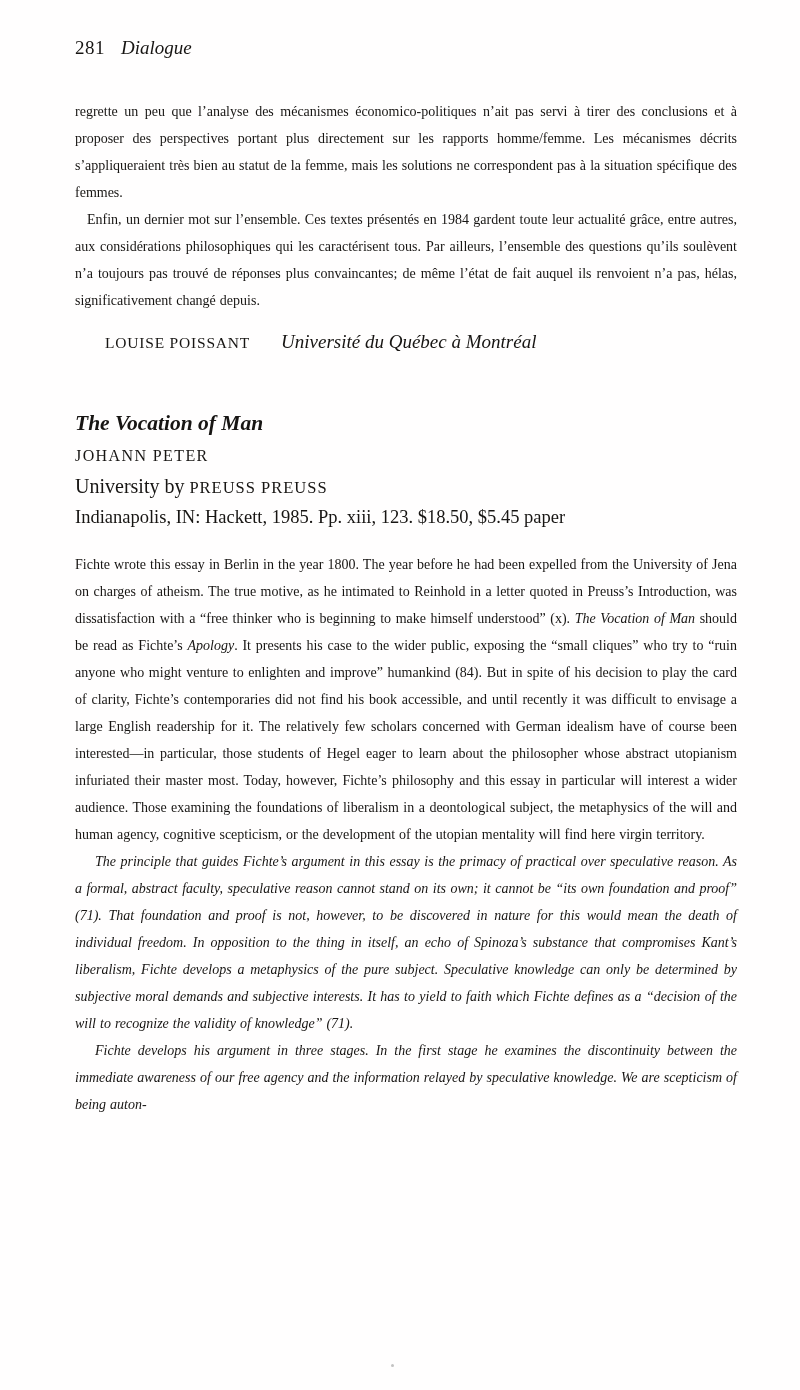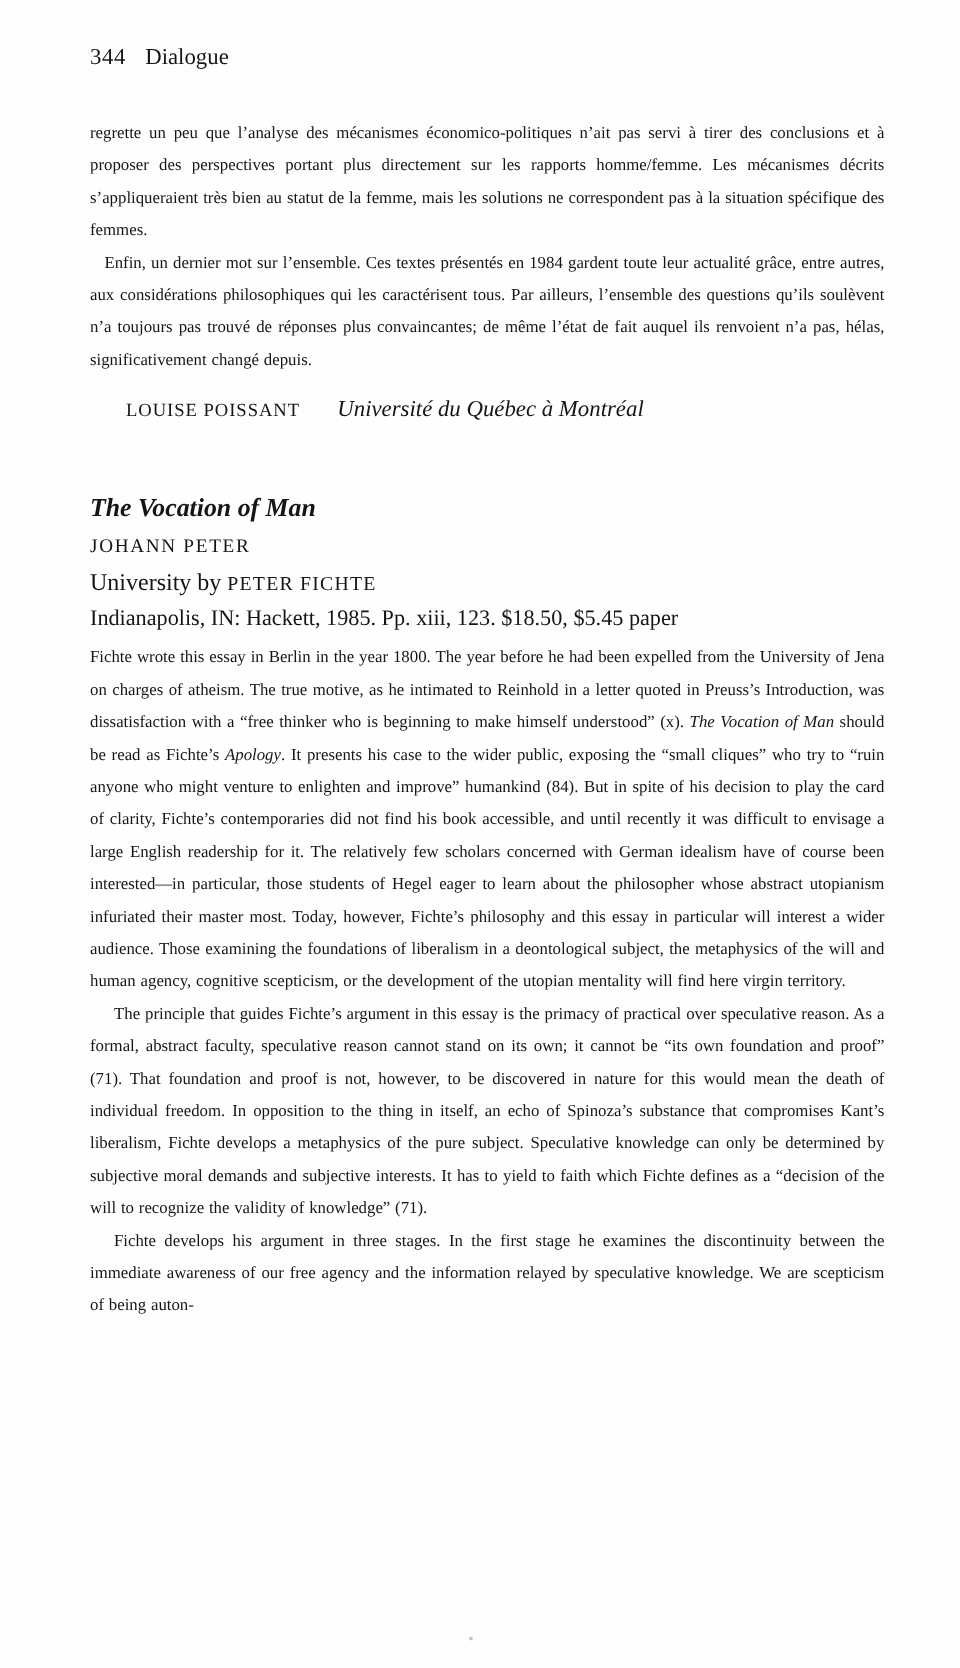--- a/index.html
+++ b/index.html
@@ -14,30 +14,31 @@
     padding: 36px 63px 0 75px;
     overflow: hidden;
   }
   .running-head {
     font-size: 19px;
     line-height: 24px;
     margin-bottom: 38px;
   }
   .running-head .page-num { letter-spacing: 0.5px; }
   .running-head .journal {
+    font-style: italic;
     margin-left: 16px;
   }
   .para {
     font-size: 14px;
     line-height: 27px;
     text-align: justify;
     word-spacing: 0.5px;
   }
   .indent-sm { text-indent: 12px; }
-  .indent { text-indent: 20px; }
+  .indent { text-indent: 20px; font-style: italic; }
   .byline {
     margin-top: 16px;
     line-height: 24px;
     white-space: nowrap;
   }
   .byline .sc-name {
     font-size: 15.5px;
     letter-spacing: 0.8px;
     margin-left: 30px;
   }
@@ -67,53 +68,53 @@
   }
   .book-trans .sc {
     font-size: 16.5px;
     letter-spacing: 1px;
   }
   .book-imprint {
     font-size: 18.5px;
     margin-top: 3px;
     line-height: 26px;
   }
-  .review-body { margin-top: 6px; }
+  .review-body { margin-top: 21px; }
   .speck {
     position: absolute;
     left: 391px;
     top: 1364px;
     width: 3px;
     height: 3px;
     background: #c2c2c2;
     border-radius: 50%;
   }
 </style>
 </head>
 <body>
 
 <div class="page">
 
   <div class="running-head">
-    <span class="page-num">344</span><span class="journal">Dialogue</span>
+    <span class="page-num">281</span><span class="journal">Dialogue</span>
   </div>
 
   <p class="para" lang="fr">regrette un peu que l’analyse des mécanismes économico-politiques n’ait pas servi à tirer des conclusions et à proposer des perspectives portant plus directement sur les rapports homme/femme. Les mécanismes décrits s’appliqueraient très bien au statut de la femme, mais les solutions ne correspondent pas à la situation spécifique des femmes.</p>
 
   <p class="para indent-sm" lang="fr">Enfin, un dernier mot sur l’ensemble. Ces textes présentés en 1984 gardent toute leur actualité grâce, entre autres, aux considérations philosophiques qui les caractérisent tous. Par ailleurs, l’ensemble des questions qu’ils soulèvent n’a toujours pas trouvé de réponses plus convaincantes; de même l’état de fait auquel ils renvoient n’a pas, hélas, significativement changé depuis.</p>
 
   <div class="byline">
     <span class="sc-name">LOUISE POISSANT</span><span class="affil">Université du Québec à Montréal</span>
   </div>
 
   <div class="book-head">
     <h2 class="book-title">The Vocation of Man</h2>
     <div class="book-author">JOHANN PETER</div>
     <div class="book-trans">
-      <span>University by </span><span class="sc">PETER FICHTE</span>
+      <span>University by </span><span class="sc">PREUSS PREUSS</span>
     </div>
     <div class="book-imprint">Indianapolis, IN: Hackett, 1985. Pp. xiii, 123. $18.50, $5.45 paper</div>
   </div>
 
   <div class="review-body">
     <p class="para">
       <span>Fichte wrote this essay in Berlin in the year 1800. The year before he had been expelled from the University of Jena on charges of atheism. The true motive, as he intimated to Reinhold in a letter quoted in Preuss’s Introduction, was dissatisfaction with a “free thinker who is beginning to make himself understood” (x). </span><i>The Vocation of Man</i><span> should be read as Fichte’s </span><i>Apology</i><span>. It presents his case to the wider public, exposing the “small cliques” who try to “ruin anyone who might venture to enlighten and improve” humankind (84). But in spite of his decision to play the card of clarity, Fichte’s contemporaries did not find his book accessible, and until recently it was difficult to envisage a large English readership for it. The relatively few scholars concerned with German idealism have of course been interested—in particular, those students of Hegel eager to learn about the philosopher whose abstract utopianism infuriated their master most. Today, however, Fichte’s philosophy and this essay in particular will interest a wider audience. Those examining the foundations of liberalism in a deontological subject, the metaphysics of the will and human agency, cognitive scepticism, or the development of the utopian mentality will find here virgin territory.</span>
     </p>
     <p class="para indent">The principle that guides Fichte’s argument in this essay is the primacy of practical over speculative reason. As a formal, abstract faculty, speculative reason cannot stand on its own; it cannot be “its own foundation and proof” (71). That foundation and proof is not, however, to be discovered in nature for this would mean the death of individual freedom. In opposition to the thing in itself, an echo of Spinoza’s substance that compromises Kant’s liberalism, Fichte develops a metaphysics of the pure subject. Speculative knowledge can only be determined by subjective moral demands and subjective interests. It has to yield to faith which Fichte defines as a “decision of the will to recognize the validity of knowledge” (71).</p>
     <p class="para indent">Fichte develops his argument in three stages. In the first stage he examines the discontinuity between the immediate awareness of our free agency and the information relayed by speculative knowledge. We are scepticism of being auton-</p>

